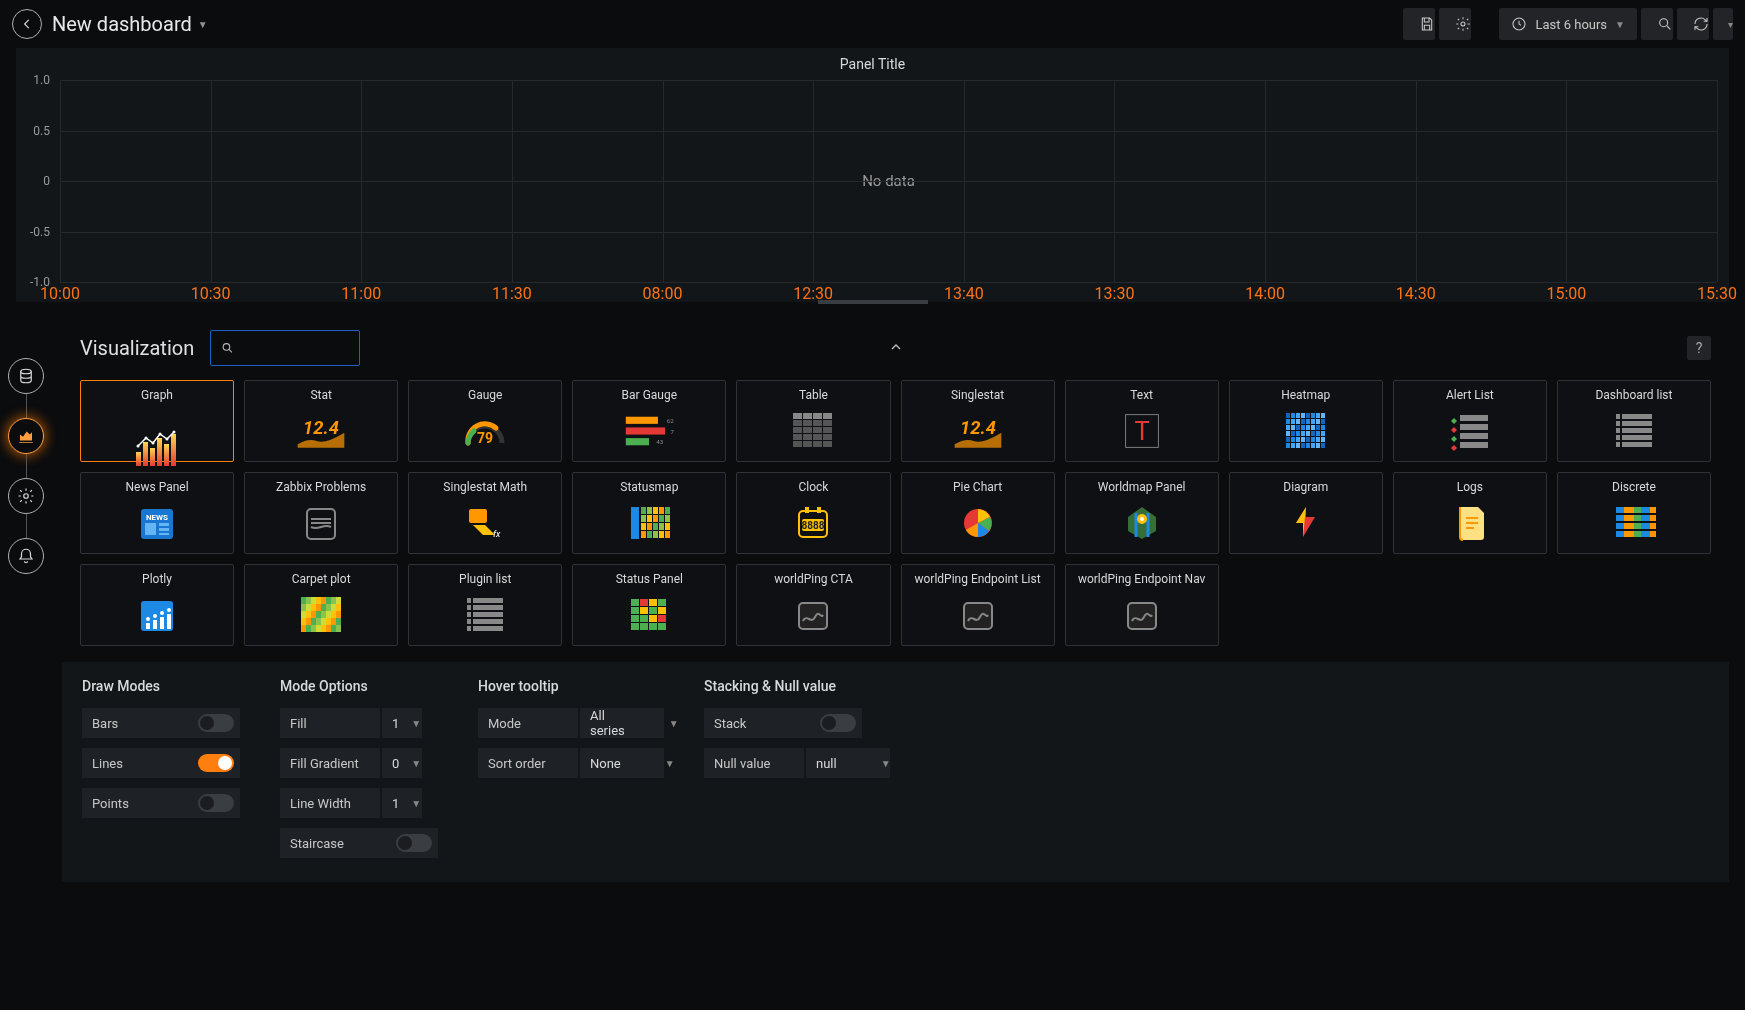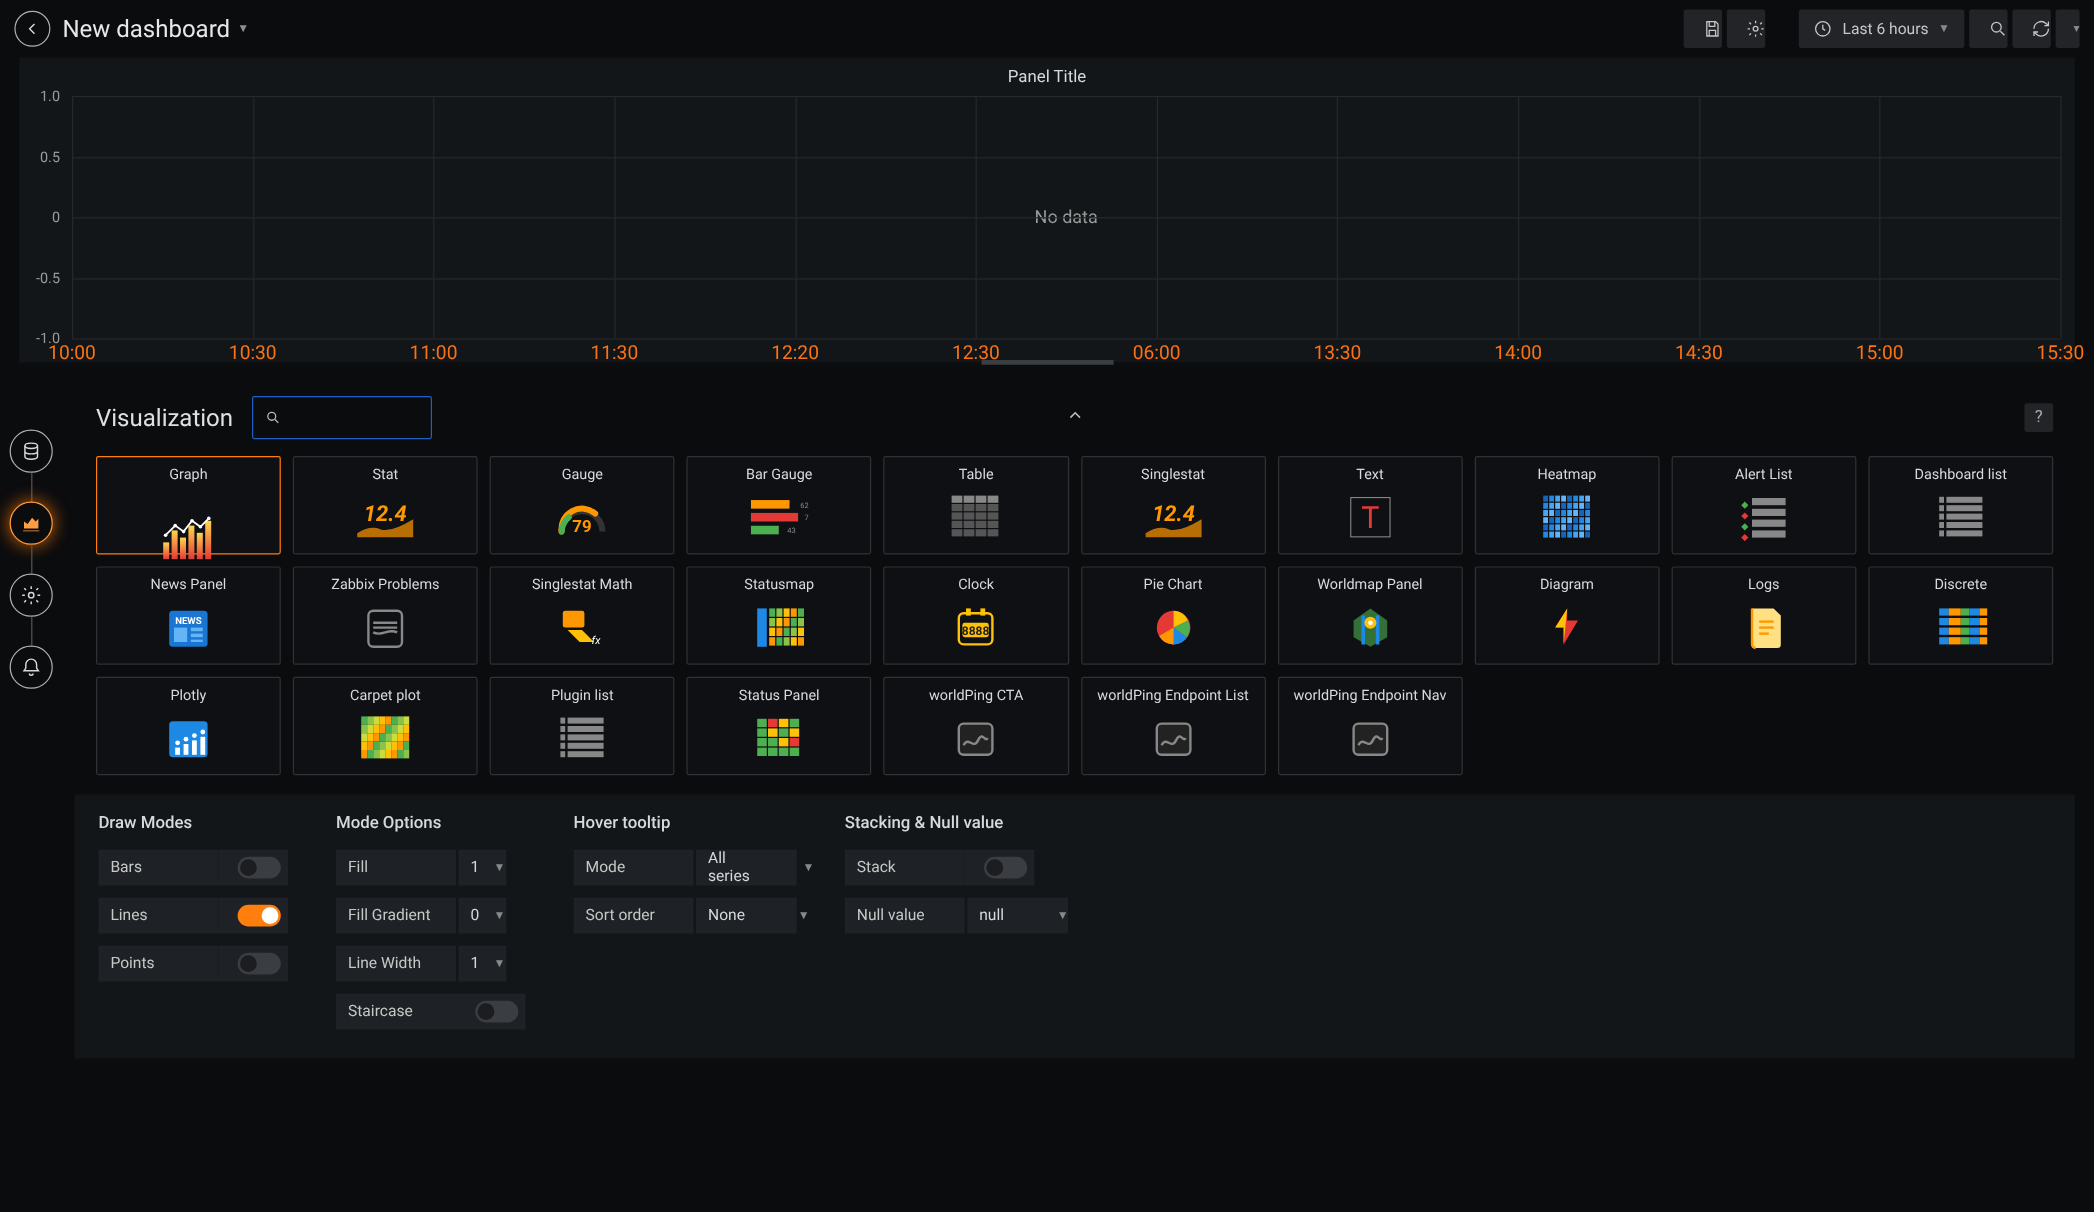--- a/index.html
+++ b/index.html
@@ -158,23 +158,23 @@
       <div class="grid-v" style="left: 72.7273%;"></div>
       <div class="grid-v" style="left: 81.8182%;"></div>
       <div class="grid-v" style="left: 90.9091%;"></div>
       <div class="grid-v" style="left: 100%;"></div>
     </div>
   <div class="x-axis" id="x-axis">
       <div class="x-tick" style="left: 0%;">10:00</div>
       <div class="x-tick" style="left: 9.09091%;">10:30</div>
       <div class="x-tick" style="left: 18.1818%;">11:00</div>
       <div class="x-tick" style="left: 27.2727%;">11:30</div>
-      <div class="x-tick" style="left: 36.3636%;">12:20</div>
+      <div class="x-tick" style="left: 36.3636%;">08:00</div>
       <div class="x-tick" style="left: 45.4545%;">12:30</div>
-      <div class="x-tick" style="left: 54.5455%;">06:00</div>
+      <div class="x-tick" style="left: 54.5455%;">13:40</div>
       <div class="x-tick" style="left: 63.6364%;">13:30</div>
       <div class="x-tick" style="left: 72.7273%;">14:00</div>
       <div class="x-tick" style="left: 81.8182%;">14:30</div>
       <div class="x-tick" style="left: 90.9091%;">15:00</div>
       <div class="x-tick" style="left: 100%;">15:30</div>
     </div>
   <div class="drag-handle"></div>
 </div>
 
 <div class="sidenav">

